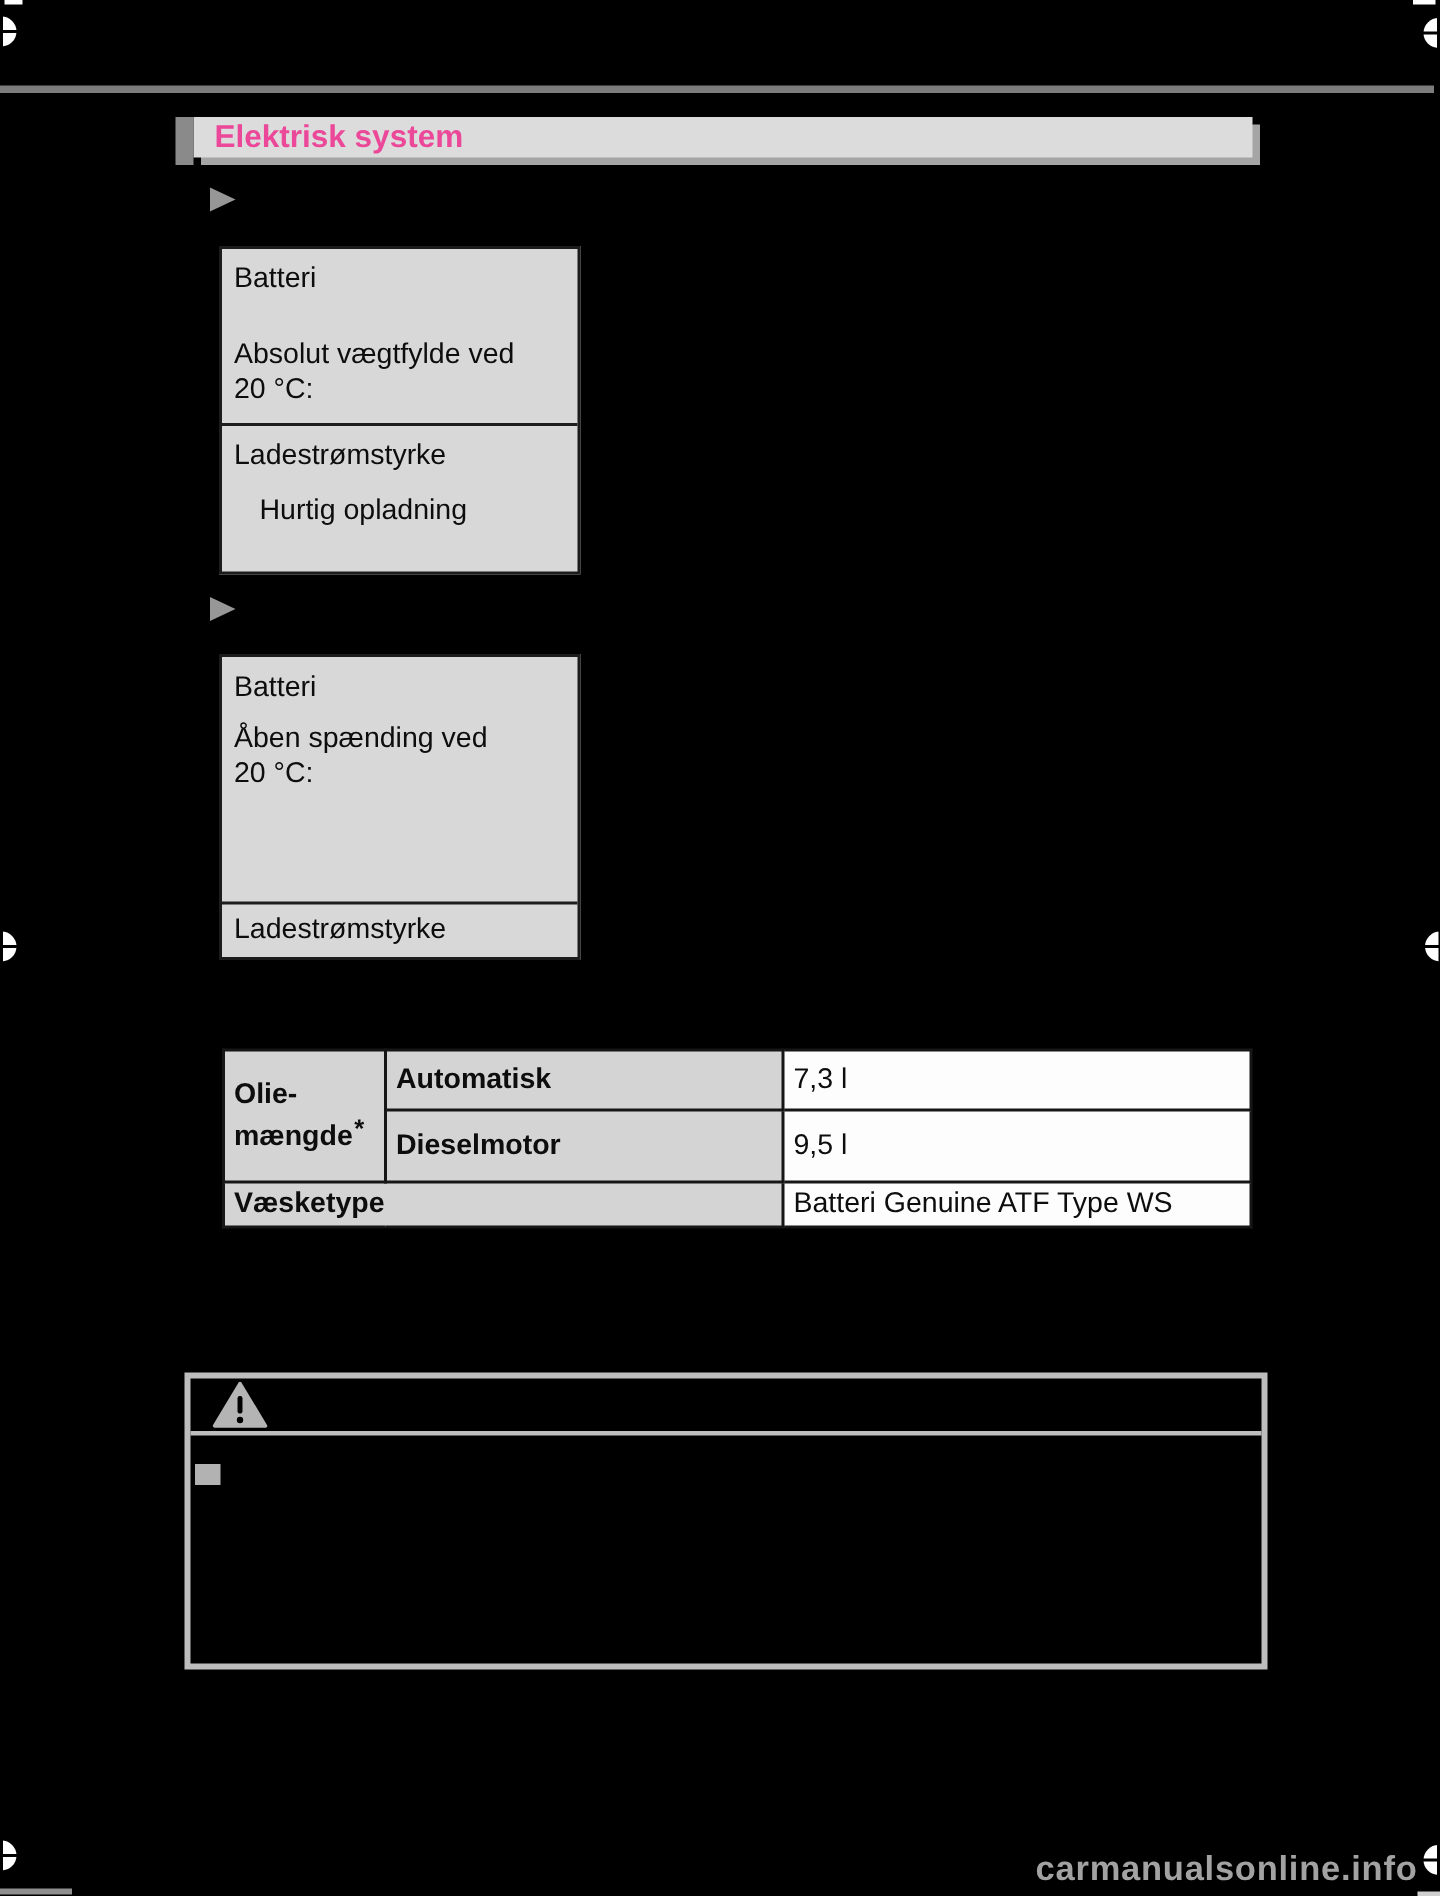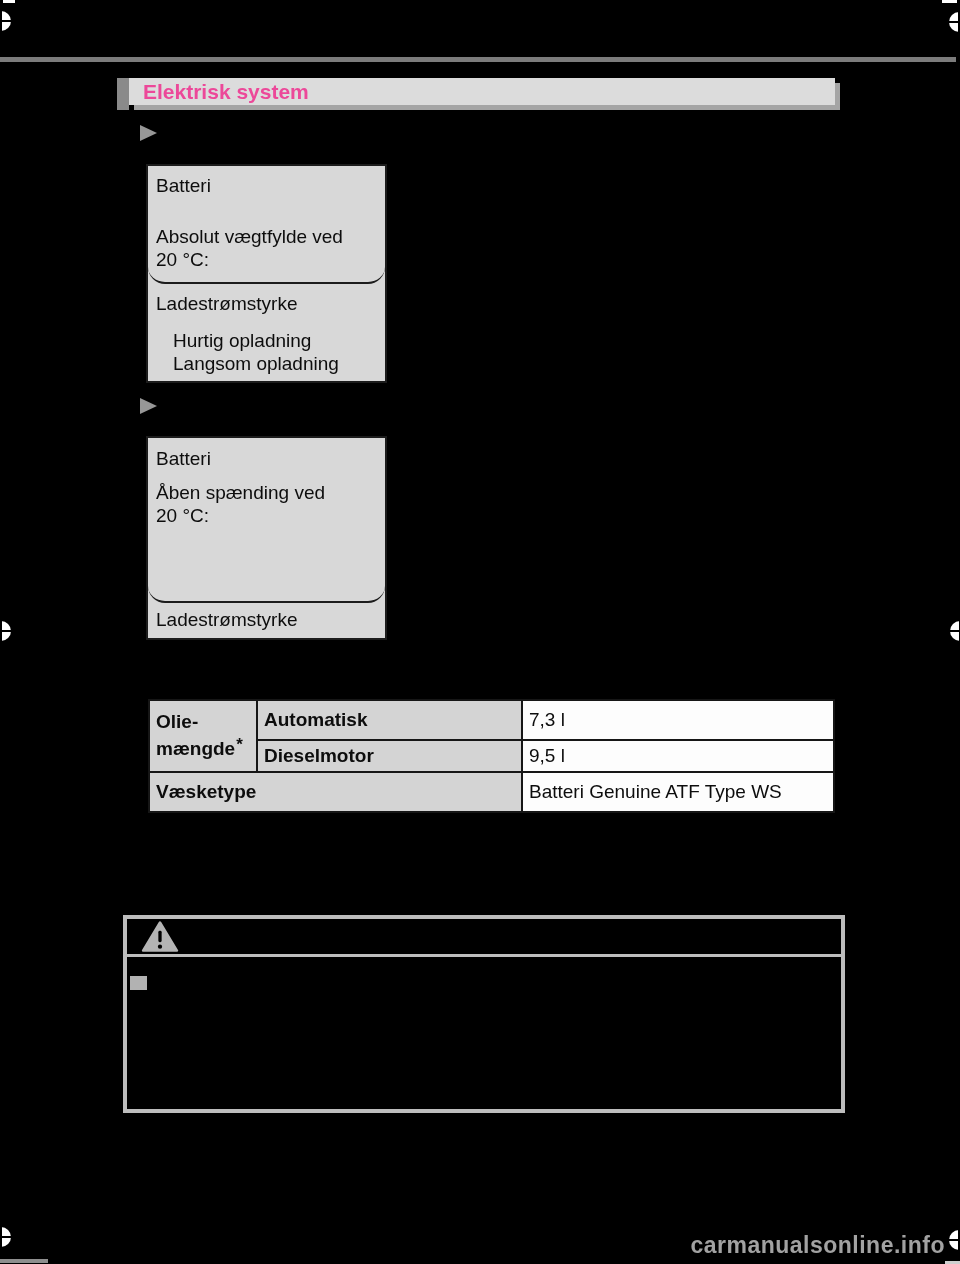--- a/index.html
+++ b/index.html
@@ -23,21 +23,21 @@
 
   
   .tri{position:absolute;width:0;height:0;border-left:17px solid #979797;
        border-top:8px solid transparent;border-bottom:8px solid transparent;}
 
   
   .btable{position:absolute;left:146px;width:241px;background:#d8d8d8;
           border:2px solid #1c1c1c;box-sizing:border-box;color:#0d0d0d;
           font-size:19px;line-height:23px;}
   .brow{box-sizing:border-box;}
-  .brow.split{border-bottom:2px solid #1c1c1c;border-radius:17px;}
+  .brow.split{border-bottom:2px solid #1c1c1c;}
   .bline{padding-left:8px;white-space:nowrap;}
   .bline.indent{padding-left:25px;}
   .sp{width:100%;}
 
   
   .ttable{position:absolute;left:148px;top:699px;width:685px;border-collapse:collapse;
           table-layout:fixed;font-size:19px;color:#0d0d0d;}
   .ttable td{border:2px solid #161616;padding:0 0 0 6px;vertical-align:middle;}
   .ttable td.g{background:#d4d4d4;font-weight:bold;}
   .ttable td.w{background:#fdfdfd;}
@@ -86,21 +86,20 @@
     <div class="brow split" style="height:118px;padding-top:8px">
       <div class="bline">Batteri</div>
       <div class="sp" style="height:28px"></div>
       <div class="bline">Absolut vægtfylde ved</div>
       <div class="bline">20 °C:</div>
     </div>
     <div class="brow" style="height:95px;padding-top:8px">
       <div class="bline">Ladestrømstyrke</div>
       <div class="sp" style="height:14px"></div>
       <div class="bline indent">Hurtig opladning</div>
-      <div class="bline indent">Langsom opladning</div>
     </div>
   </div>
 
   <div class="tri" style="left:140px;top:398px"></div>
 
   <div class="btable" style="top:436px;height:204px">
     <div class="brow split" style="height:165px;padding-top:9px">
       <div class="bline">Batteri</div>
       <div class="sp" style="height:11px"></div>
       <div class="bline">Åben spænding ved</div>
@@ -124,29 +123,29 @@
         <span>Olie-</span><br>
         <span>mængde</span><sup>*</sup>
       </td>
       <td class="g">
         <span>Automatisk</span>
       </td>
       <td class="w">
         <span>7,3 l</span>
       </td>
     </tr>
-    <tr style="height:32px">
+    <tr style="height:48px">
       <td class="g">
         <span>Dieselmotor</span>
       </td>
       <td class="w">
         <span>9,5 l</span>
       </td>
     </tr>
-    <tr style="height:40px">
+    <tr style="height:30px">
       <td class="g" colspan="2">
         <span>Væsketype</span>
       </td>
       <td class="w">
         <span>Batteri Genuine ATF Type WS</span>
       </td>
     </tr>
   </tbody>
     </table>
 

